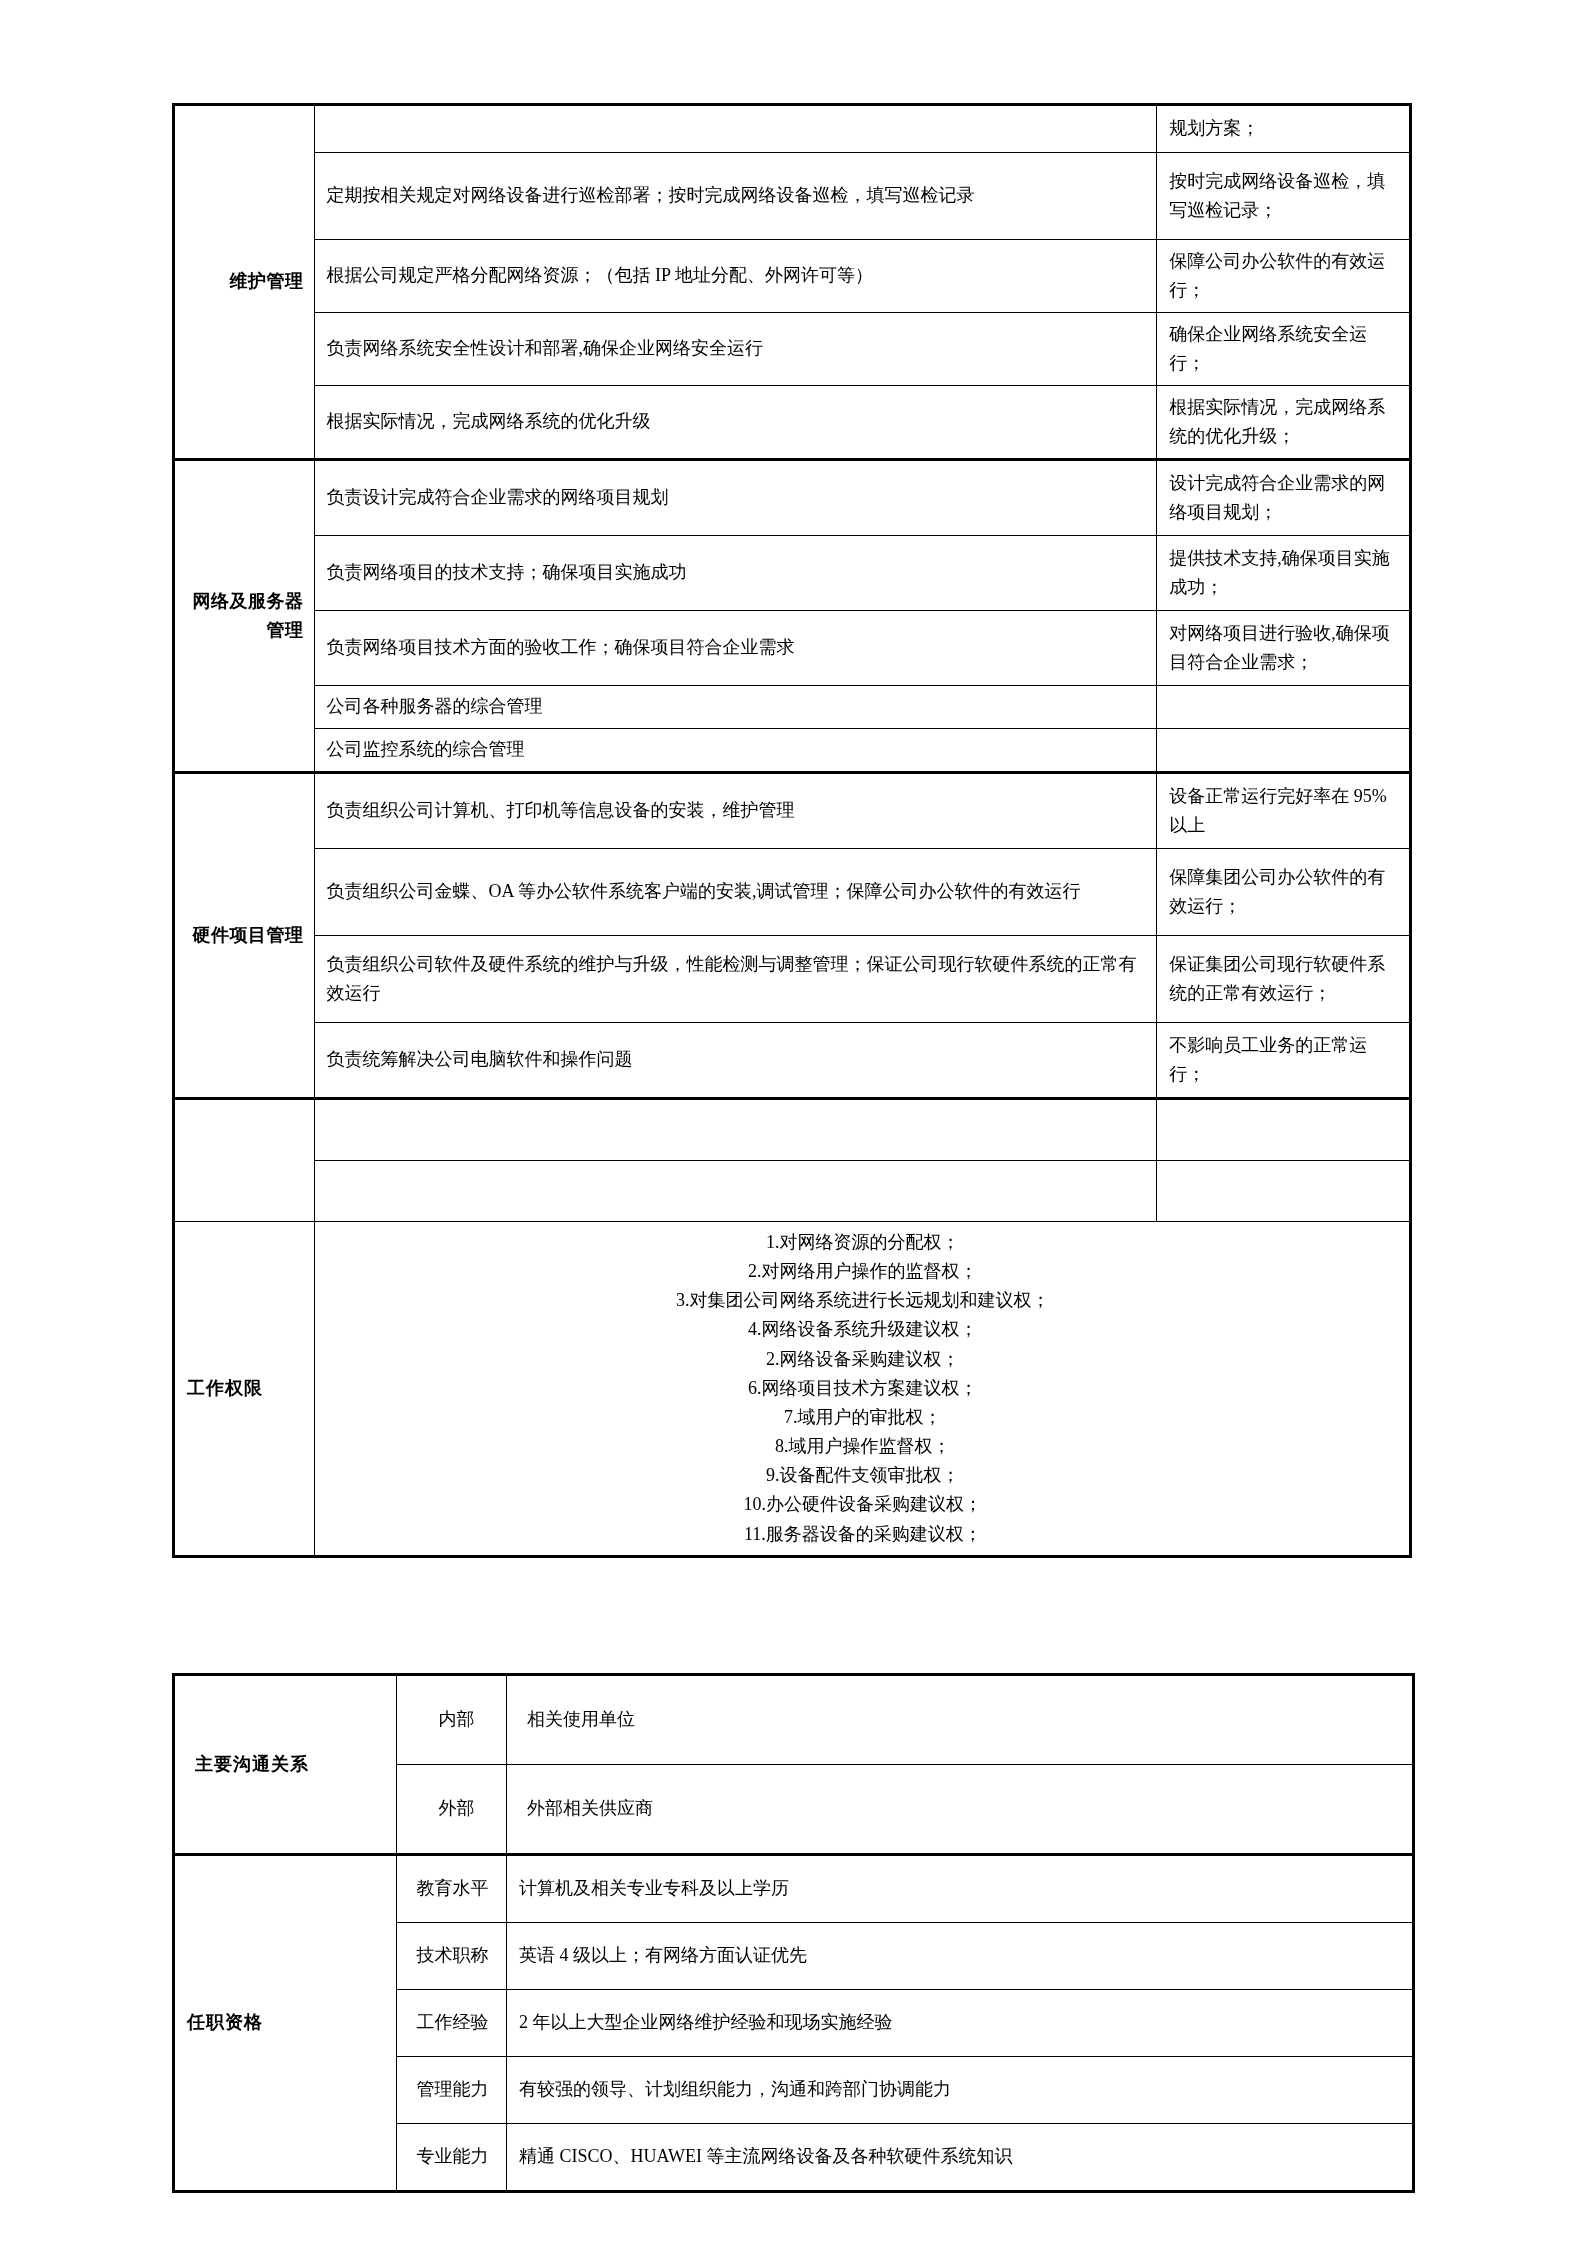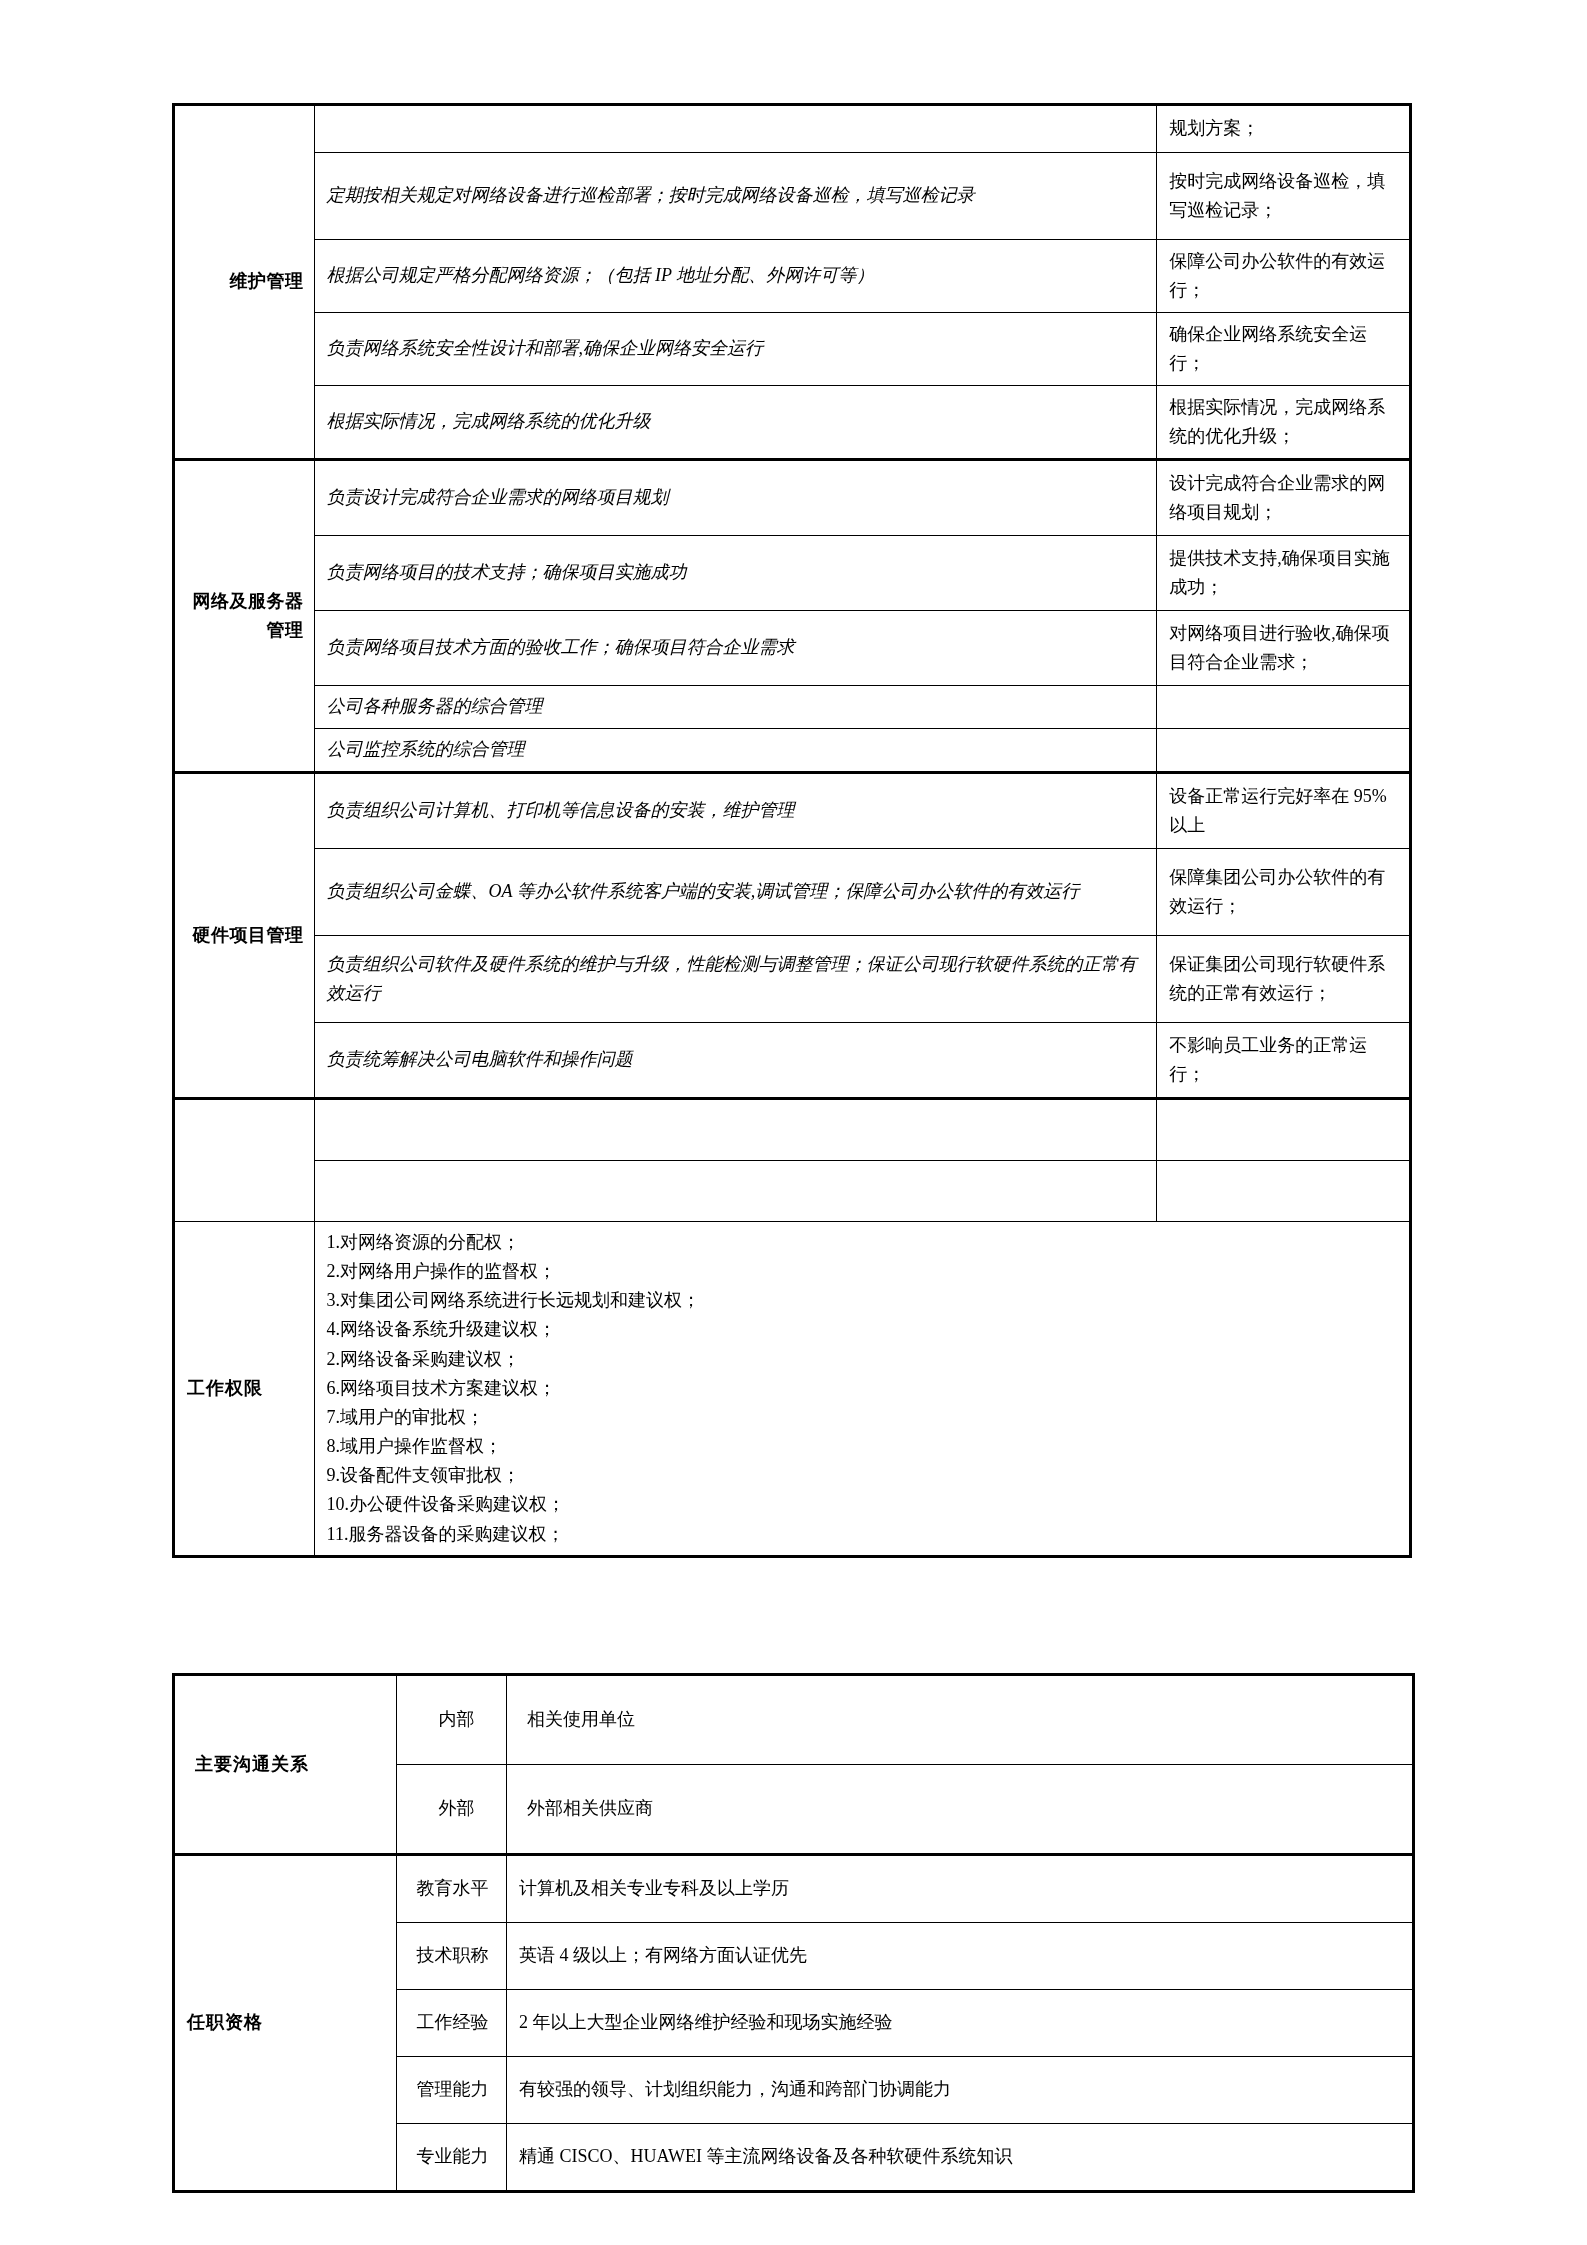--- a/index.html
+++ b/index.html
@@ -49,21 +49,20 @@
     font-size: 22px;
     line-height: 1.75;
     letter-spacing: 0.5px;
     padding: 4px 2px;
     border-left: 3px solid #000;
     border-right: 2.4px solid #000;
   }
   .mid-cell {
     width: 797px;
     text-align: left;
-    font-style: italic;
   }
   .right-cell {
     width: 240px;
     text-align: left;
     border-right: 3px solid #000;
   }
   .empty-row td { height: 48px; }
 
   
   .auth-label {
@@ -77,21 +76,21 @@
     width: 223px;
     border-top: 3px solid #000;
   }
   .auth-list {
     border-right: 3px solid #000;
     border-top: 3px solid #000;
     padding: 10px 10px 12px 14px;
     line-height: 1.52;
     font-size: 22.5px;
   }
-  .auth-list div { white-space: nowrap; }
+  .auth-list div { white-space: nowrap; text-align: center; }
 
   
   .blk-label {
     text-align: left;
     font-weight: bold;
     font-family: "Liberation Sans", "DejaVu Sans", sans-serif;
     font-size: 23px;
     letter-spacing: 1px;
     width: 223px;
     border-left: 3px solid #000;

